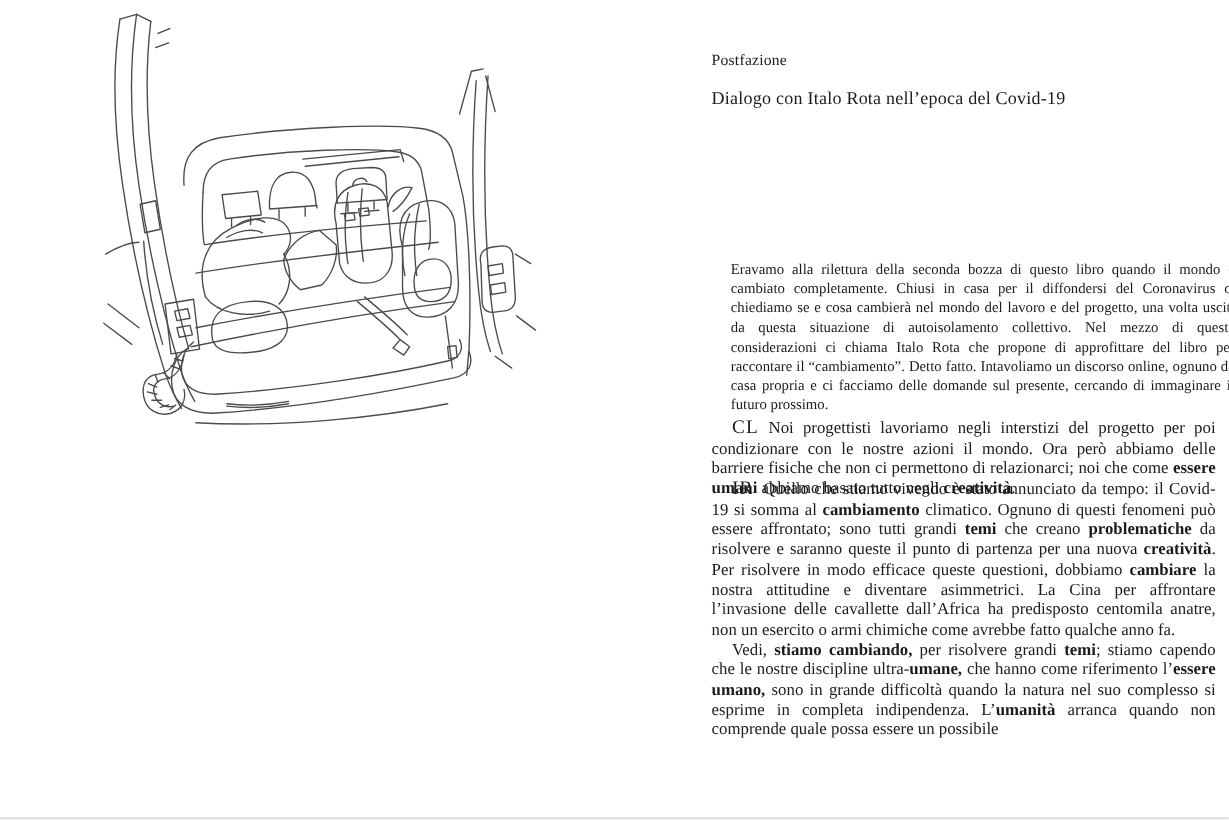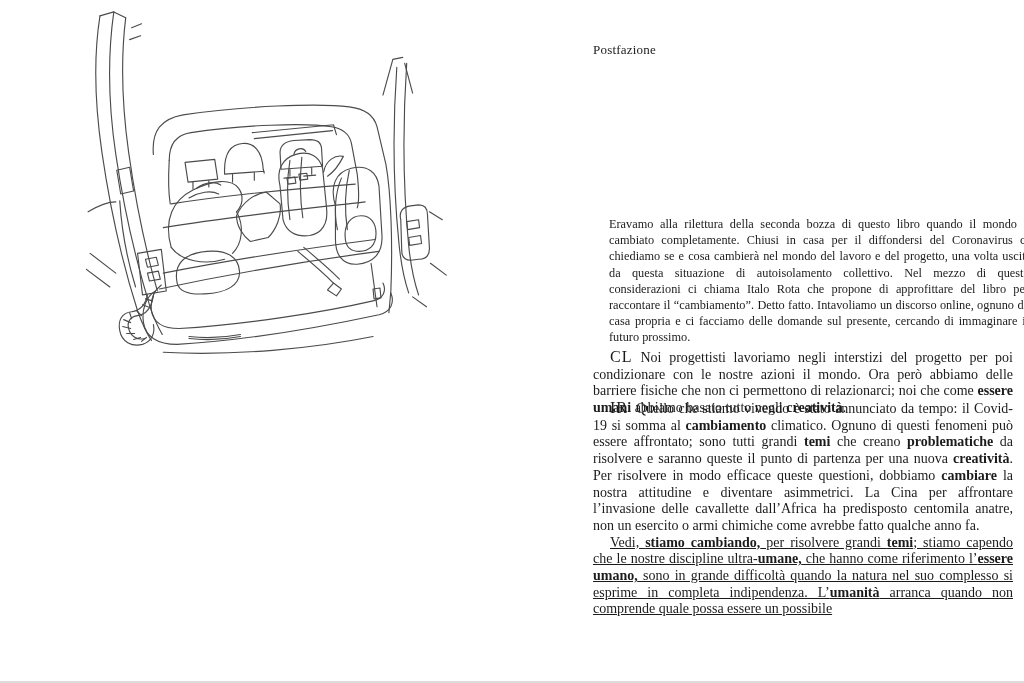--- a/index.html
+++ b/index.html
@@ -24,21 +24,21 @@
   .book-title{position:absolute;top:75px;left:0;font-size:15px;letter-spacing:0.2px;}
   .intro{
     position:absolute;top:216px;left:16px;width:420px;
     font-size:12.3px;line-height:16.2px;text-align:justify;
   }
   .dialogue-block{position:absolute;left:0;width:420px;text-align:justify;
     font-size:14px;line-height:16.7px;}
   .dlg-cl{top:349px;}
   .dlg-ir{top:400px;}
   .dialogue-block p{margin:0;text-indent:17px;}
-  .dialogue-block p.cont{text-indent:17px;text-decoration:underline;}
+  .dialogue-block p.cont{text-indent:17px;}
   .speaker{
     font-size:16px;letter-spacing:1px;margin-right:8px;
     text-transform:uppercase;
   }
   b{font-weight:bold;}
 </style>
 </head>
 <body>
 
 <div class="spread">
@@ -118,20 +118,21 @@
           <path d="M 62,294 C 60,304 54,310 46,311 C 36,312 32,320 34,330 C 36,341 46,347 57,344 C 66,341 70,333 68,324"></path>
           <path d="M 68,295 C 66,307 60,314 52,315 C 45,316 41,321 43,328 C 45,336 52,340 59,338"></path>
           <path d="M 60,298 l 7,2 M 57,304 l 8,3 M 51,310 l 5,5 M 44,312 l 2,6 M 38,319 l 7,3 M 37,326 l 8,2 M 41,333 l 8,0 M 48,339 l 7,-2 M 56,341 l 5,-4"></path>
         </g>
       </svg>
     </div>
   </div>
 
   <div class="page-right">
     <div class="kicker">Postfazione</div>
+    <div class="book-title">Dialogo con Italo Rota nell’epoca del Covid-19</div>
 
     <div class="intro">Eravamo alla rilettura della seconda bozza di questo libro quando il mondo è cambiato completamente. Chiusi in casa per il diffondersi del Coronavirus ci chiediamo se e cosa cambierà nel mondo del lavoro e del progetto, una volta usciti da questa situazione di autoisolamento collettivo. Nel mezzo di queste considerazioni ci chiama Italo Rota che propone di approfittare del libro per raccontare il “cambiamento”. Detto fatto. Intavoliamo un discorso online, ognuno da casa propria e ci facciamo delle domande sul presente, cercando di immaginare il futuro prossimo.</div>
 
     <div class="dialogue-block dlg-cl">
       <p><span class="speaker">CL</span><span><span>Noi progettisti lavoriamo negli interstizi del progetto per poi condizionare con le nostre azioni il mondo. Ora però abbiamo delle barriere fisiche che non ci permettono di relazionarci; noi che come </span><b>essere umani</b><span> abbiamo basato tutto negli </span><b>creatività</b><span>.</span></span></p>
     </div>
 
     <div class="dialogue-block dlg-ir">
       <p><span class="speaker">IR</span><span><span>Quello che stiamo vivendo è stato annunciato da tempo: il Covid-19 si somma al </span><b>cambiamento</b><span> climatico. Ognuno di questi fenomeni può essere affrontato; sono tutti grandi </span><b>temi</b><span> che creano </span><b>problematiche</b><span> da risolvere e saranno queste il punto di partenza per una nuova </span><b>creatività</b><span>. Per risolvere in modo efficace queste questioni, dobbiamo </span><b>cambiare</b><span> la nostra attitudine e diventare asimmetrici.  La Cina per affrontare l’invasione delle cavallette dall’Africa ha predisposto centomila anatre, non un esercito o armi chimiche come avrebbe fatto qualche anno fa.</span></span></p>
       <p class="cont"><span><span>Vedi, </span><b>stiamo cambiando,</b><span> per risolvere grandi </span><b>temi</b><span>; stiamo capendo che le nostre discipline ultra-</span><b>umane,</b><span> che hanno come riferimento l’</span><b>essere umano,</b><span> sono in grande difficoltà quando la natura nel suo complesso si esprime in completa indipendenza. L’</span><b>umanità</b><span> arranca quando non comprende quale possa essere un possibile</span></span></p>

